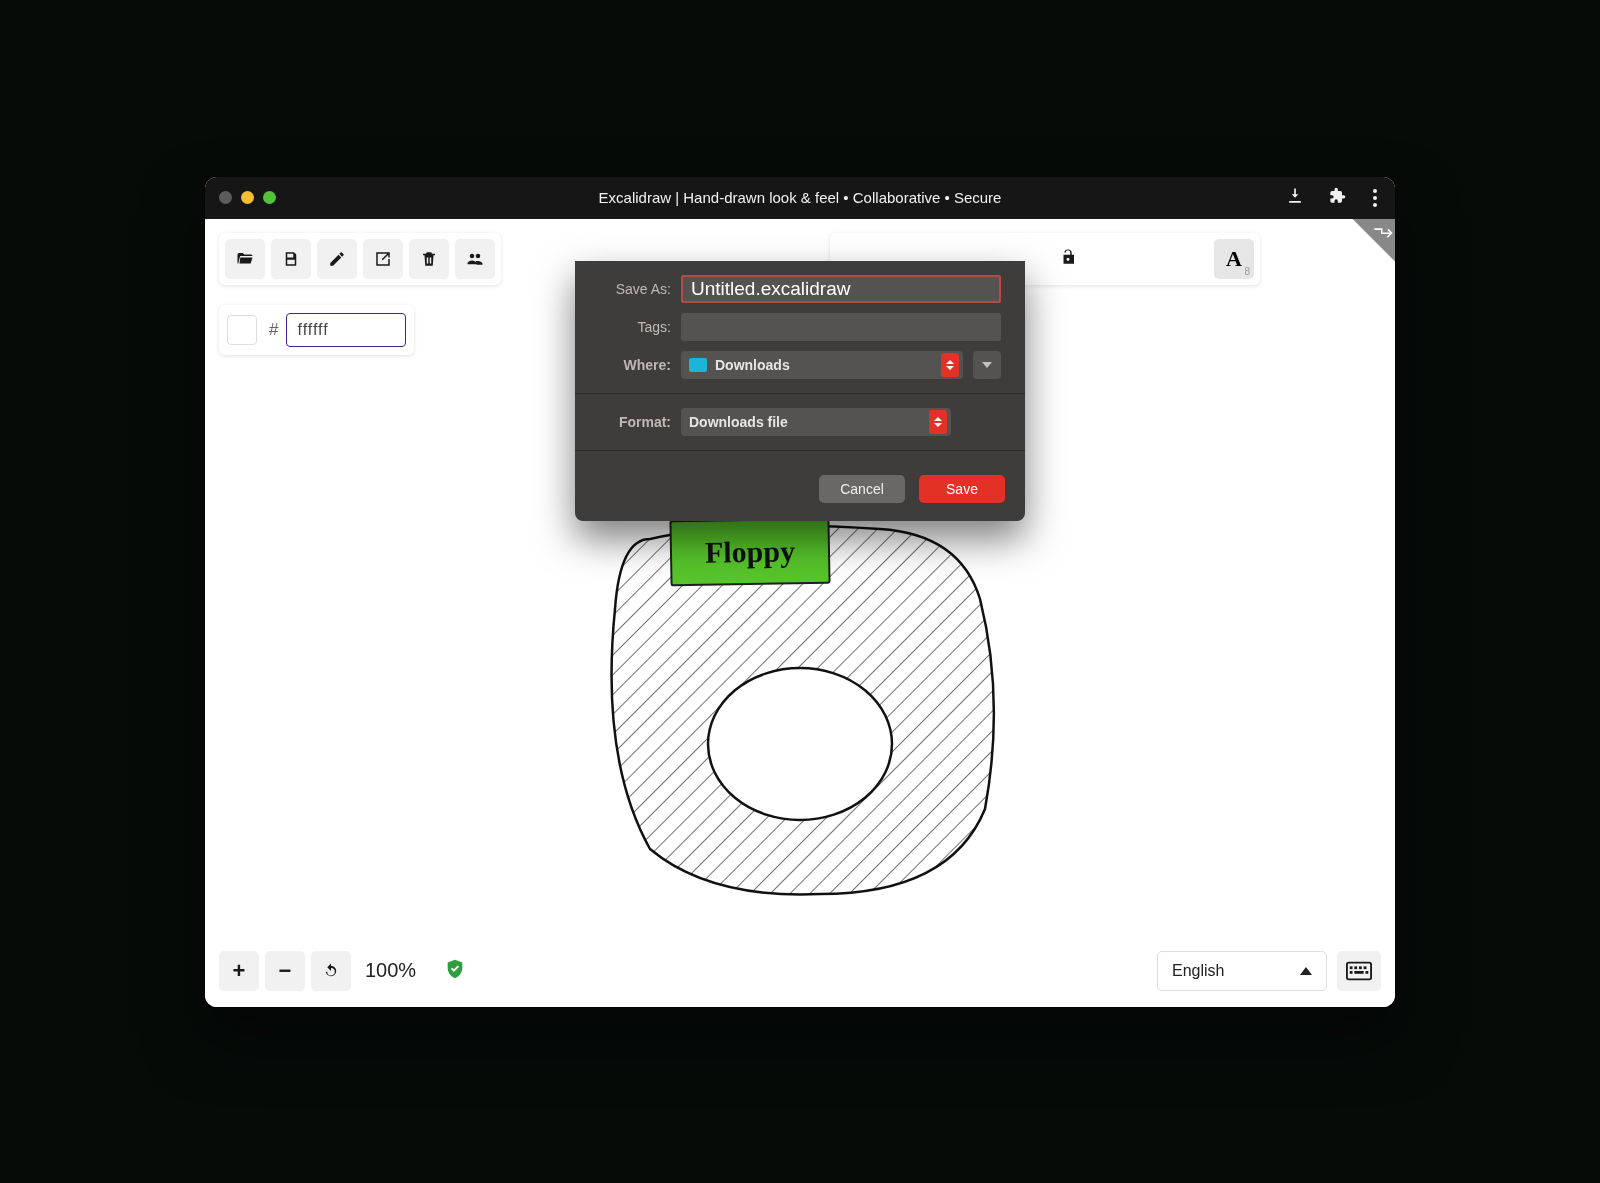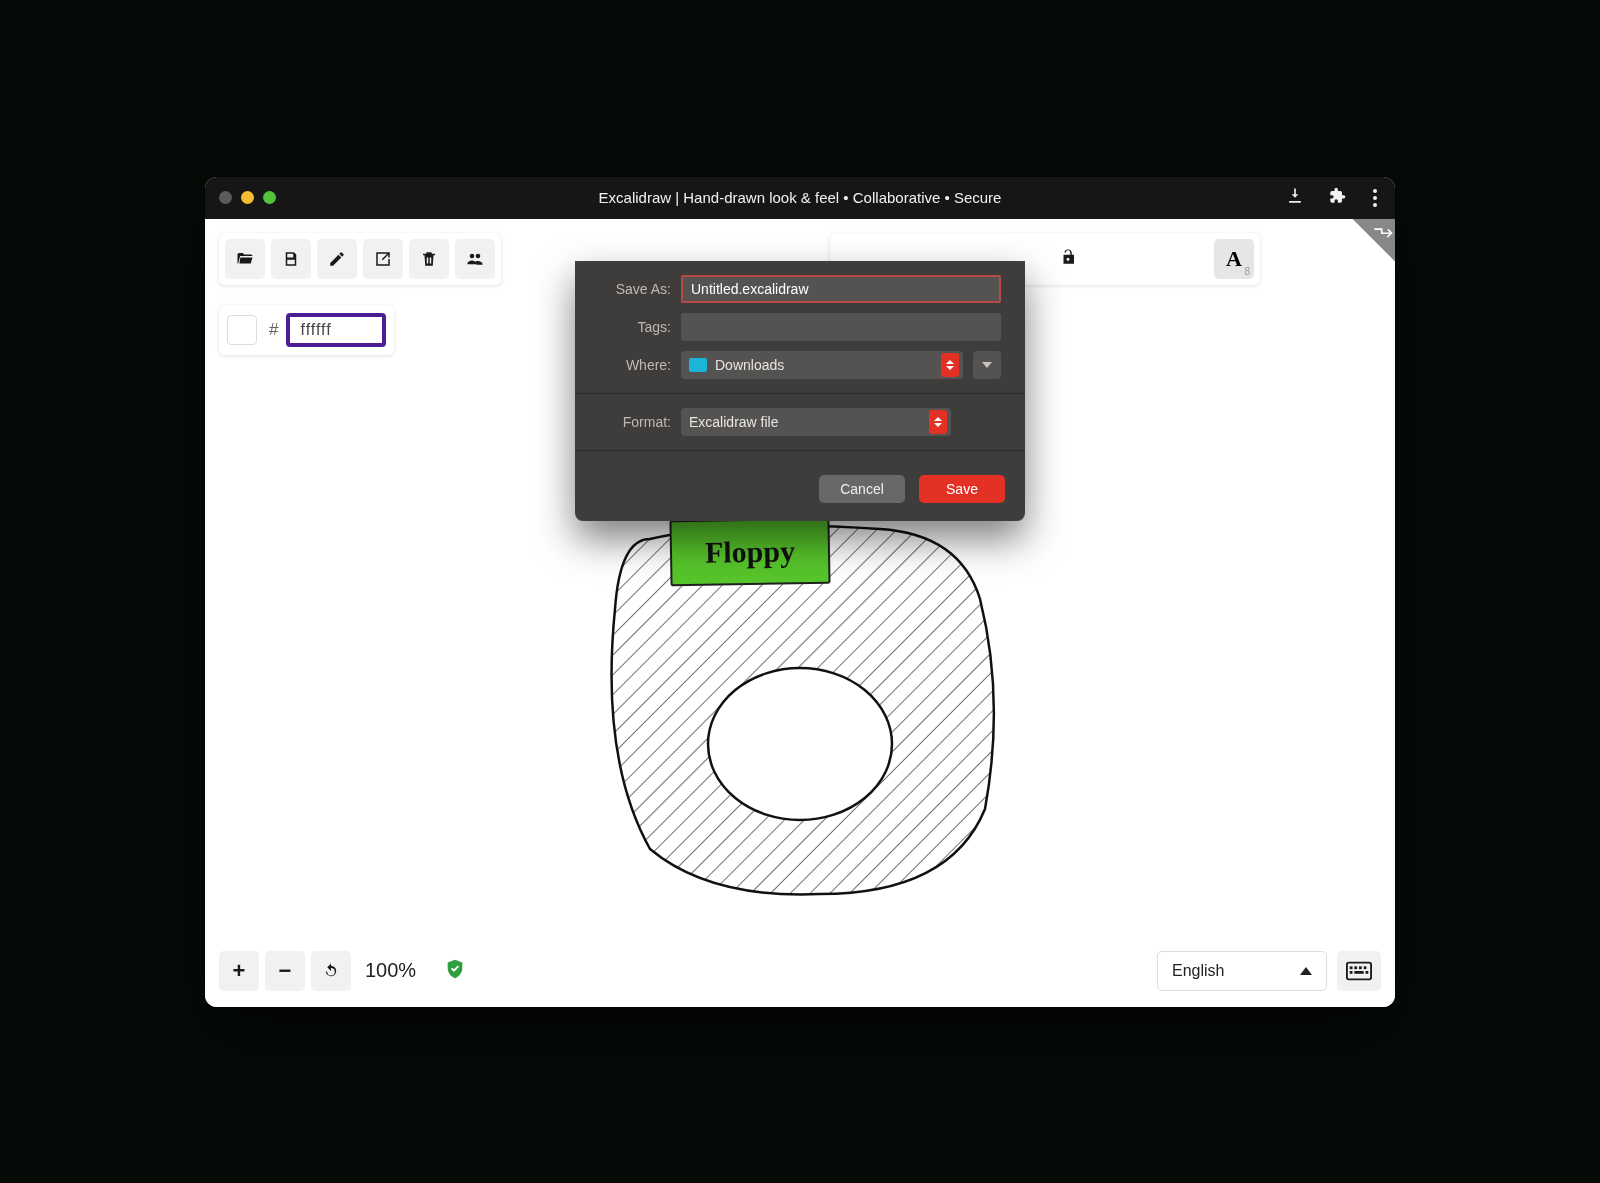--- a/index.html
+++ b/index.html
@@ -124,22 +124,22 @@
     display:flex; align-items:center; gap:8px;
   }
   .swatch {
     width:30px; height:30px;
     border:1px solid #ddd;
     border-radius:4px;
     background:#fff;
   }
   .hash { font-size:17px; color:#666; padding-left:4px; }
   .hex-input{
-    width:100px; height:34px;
-    border:4px solid #4c1d95;
+    width:120px; height:34px;
+    border:1px solid #4c1d95;
     border-radius:4px;
     padding:0 10px;
     font-size:16px;
     color:#444;
     letter-spacing:1px;
   }
 
   
   .corner {
     position:absolute; top:0; right:0;
@@ -235,30 +235,30 @@
     color:#c6c2be;
     font-size:14px;
     z-index:10;
   }
   .sd-section{ padding:14px 24px; border-bottom:1px solid #2d2b2a; }
   .sd-section:last-child{border-bottom:none;}
   .sd-row{
     display:flex; align-items:center; gap:10px;
     margin-bottom:10px;
   }
-  .sd-row:last-child{margin-bottom:0;}
+  .sd-row:last-child{margin-bottom:0;font-weight:bold;}
   .sd-label{ width:72px; text-align:right; color:#bdb9b5; }
   .sd-input{
     flex:1; height:28px;
     background:#555351;
     border:2px solid #b44b46;
     border-radius:2px;
     padding:0 8px;
     color:#fff;
-    font-size:14px;
+    font-size:19px;
   }
   .sd-input.plain{ border:1px solid #555351; background:#555351; }
   .sd-select{
     flex:1; height:28px;
     background:#555351;
     border-radius:4px;
     display:flex; align-items:center; gap:8px;
     padding:0 4px 0 8px;
     color:#e7e5e3;
     position:relative;
@@ -461,21 +461,21 @@
             <span>Downloads</span>
             <span class="sd-stepper"></span>
           </div>
           <div class="sd-expand"></div>
         </div>
       </div>
       <div class="sd-section">
         <div class="sd-row">
           <div class="sd-label">Format:</div>
           <div class="sd-select format">
-            <span>Excalidraw file</span>
+            <span>Downloads file</span>
             <span class="sd-stepper"></span>
           </div>
         </div>
       </div>
       <div class="sd-actions">
         <div class="sd-btn cancel">
           <span>Cancel</span>
         </div>
         <div class="sd-btn save">
           <span>Save</span>

